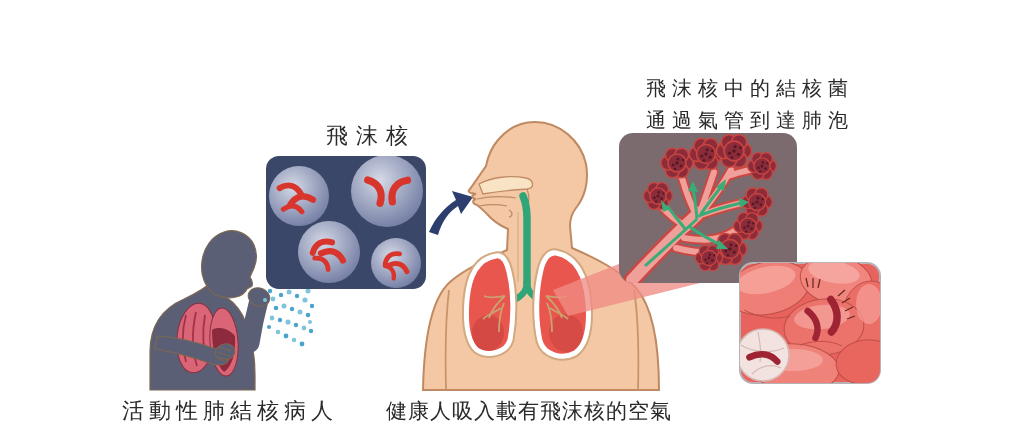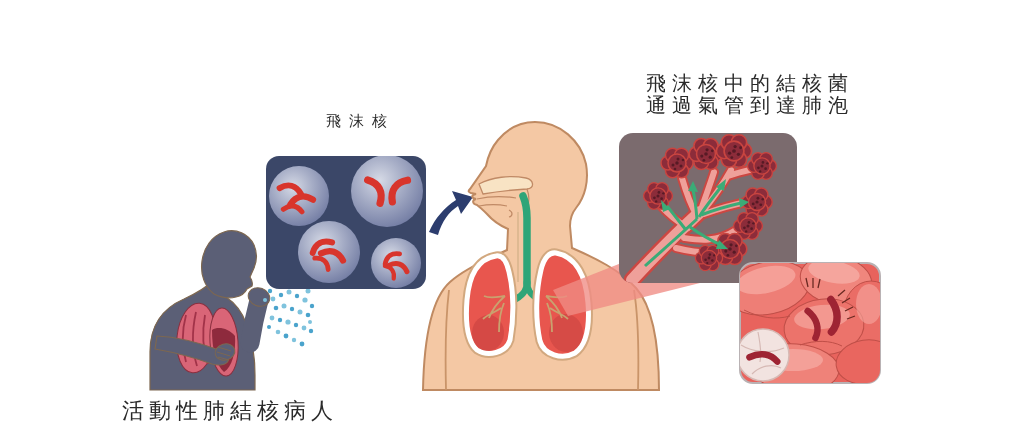--- a/index.html
+++ b/index.html
@@ -2,23 +2,23 @@
 <html><head>
 <meta charset="utf-8">
 <style>
   html,body{margin:0;padding:0;background:#ffffff;}
   .stage{
     position:relative;width:1024px;height:442px;background:#ffffff;overflow:hidden;
     font-family:"Liberation Serif","DejaVu Serif",serif;
   }
   .stage svg{position:absolute;left:0;top:0;}
   .lbl{position:absolute;color:#2a2a2a;white-space:nowrap;}
-  .lbl-droplet{left:326px;top:112px;font-size:15px;letter-spacing:8px;}
+  .lbl-droplet{left:326px;top:121px;font-size:22px;letter-spacing:8px;}
   .lbl-caption{left:624px;top:72px;width:252px;text-align:center;font-size:20px;
-               line-height:22px;letter-spacing:6px;white-space:pre-line;}
+               line-height:32px;letter-spacing:6px;white-space:pre-line;}
   .lbl-patient{left:122px;top:396px;font-size:22px;letter-spacing:5px;}
   .lbl-healthy{left:386px;top:397px;font-size:21px;letter-spacing:1px;}
   .lbl-infection{left:766px;top:398px;font-size:22px;letter-spacing:11px;}
 </style>
 </head>
 <body>
 
 <div class="stage">
 
 <svg width="1024" height="442" viewBox="0 0 1024 442">
@@ -241,14 +241,15 @@
         <path d="M838,296 L845,290 M842,303 L850,298 M845,311 L853,307 M847,319 L855,316"></path>
       </g>
     </g>
   </g>
 </svg>
 
 <div class="lbl lbl-droplet">飛沫核</div>
 <div class="lbl lbl-caption">飛沫核中的結核菌
 通過氣管到達肺泡</div>
 <div class="lbl lbl-patient">活動性肺結核病人</div>
+<div class="lbl lbl-healthy">健康人吸入載有飛沫核的空氣</div>
 
 </div>
 
 </body></html>

